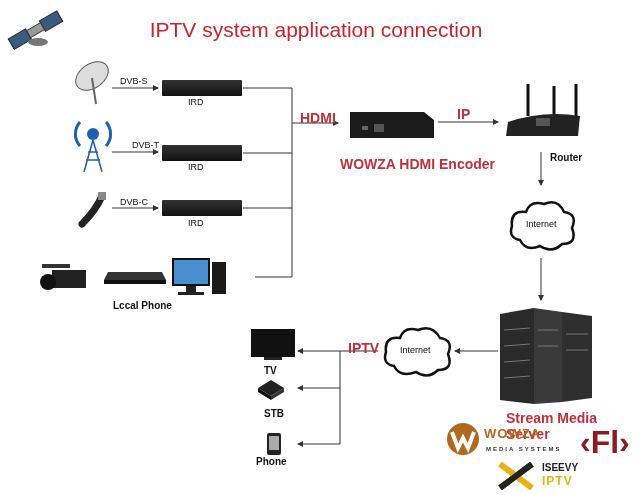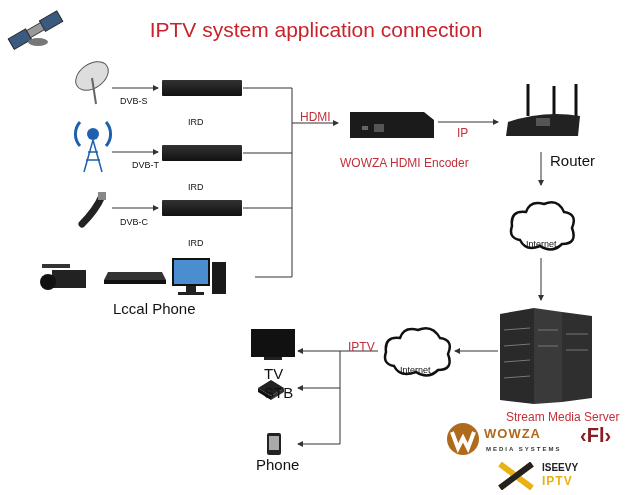--- a/index.html
+++ b/index.html
@@ -1,21 +1,21 @@
 <!DOCTYPE html>
 <html><head>
 <meta charset="utf-8">
 <style>
   html,body{margin:0;padding:0;background:#fff;}
   body{width:640px;height:495px;position:relative;overflow:hidden;font-family:"Liberation Sans",sans-serif;}
   .abs{position:absolute;}
   .title{left:0;width:632px;top:18px;text-align:center;font-size:21px;color:#c8232c;}
-  .lbl{font-size:9px;color:#111;margin-top:20px;}
-  .lbl-red{font-size:12px;color:#c0303a;font-weight:normal;}
-  .lbl-b{font-size:15px;color:#111;font-weight:normal;}
+  .lbl{font-size:9px;color:#111;}
+  .lbl-red{font-size:14px;color:#c0303a;font-weight:bold;}
+  .lbl-b{font-size:10px;color:#111;font-weight:bold;}
   svg.lines{position:absolute;left:0;top:0;}
   .logo-w{font-family:"Liberation Sans",sans-serif;font-weight:bold;}
 </style>
 </head>
 <body>
 
 <svg class="lines" width="640" height="495">
   <defs>
     <marker id="ar" markerWidth="6" markerHeight="6" refX="5" refY="3" orient="auto">
       <path d="M0,0 L6,3 L0,6 z" fill="#333"></path>
@@ -99,21 +99,21 @@
 
 <div class="abs lbl-red" style="left:300px;top:110px">HDMI</div>
 
 <svg class="abs" style="left:344px;top:108px" width="92" height="36">
   <path d="M6,4 L80,4 L90,12 L90,30 L6,30 z" fill="#1b1b1b"></path>
   <rect x="18" y="18" width="6" height="4" fill="#666"></rect>
   <rect x="30" y="16" width="10" height="8" fill="#555"></rect>
 </svg>
 <div class="abs lbl-red" style="left:340px;top:156px">WOWZA HDMI Encoder</div>
 
-<div class="abs lbl-red" style="left:457px;top:126px">IP</div>
+<div class="abs lbl-red" style="left:457px;top:106px">IP</div>
 
 <svg class="abs" style="left:504px;top:82px" width="78" height="60">
   <line x1="24" y1="34" x2="24" y2="2" stroke="#111" stroke-width="3"></line>
   <line x1="50" y1="34" x2="50" y2="4" stroke="#111" stroke-width="3"></line>
   <line x1="72" y1="34" x2="72" y2="2" stroke="#111" stroke-width="3"></line>
   <path d="M4,40 Q40,28 76,34 L74,54 L2,54 z" fill="#222"></path>
   <rect x="32" y="36" width="14" height="8" fill="#555"></rect>
 </svg>
 <div class="abs lbl-b" style="left:550px;top:152px">Router</div>
 
@@ -150,33 +150,33 @@
   <rect x="1" y="1" width="44" height="28" fill="#111"></rect>
   <rect x="14" y="29" width="18" height="3" fill="#222"></rect>
 </svg>
 <div class="abs lbl-b" style="left:264px;top:365px">TV</div>
 
 <svg class="abs" style="left:256px;top:378px" width="30" height="22">
   <path d="M2,10 L15,2 L28,10 L15,18 z" fill="#222"></path>
   <path d="M2,10 L15,18 L15,22 L2,14 z" fill="#111"></path>
   <path d="M28,10 L15,18 L15,22 L28,14 z" fill="#333"></path>
 </svg>
-<div class="abs lbl-b" style="left:264px;top:384px">STB</div>
+<div class="abs lbl-b" style="left:264px;top:408px">STB</div>
 
 <svg class="abs" style="left:266px;top:432px" width="16" height="24">
   <rect x="1" y="1" width="14" height="22" rx="2" fill="#222"></rect>
   <rect x="3" y="4" width="10" height="14" fill="#aaa"></rect>
 </svg>
 <div class="abs lbl-b" style="left:256px;top:456px">Phone</div>
 
 <svg class="abs" style="left:446px;top:422px" width="34" height="34">
   <circle cx="17" cy="17" r="16" fill="#b06a1c"></circle>
   <path d="M6,10 L12,26 L17,16 L22,26 L28,10" stroke="#fff" stroke-width="4" fill="none"></path>
 </svg>
 <div class="abs logo-w" style="left:484px;top:426px;font-size:13px;color:#b06a1c;letter-spacing:1px">WOWZA</div>
 <div class="abs logo-w" style="left:486px;top:446px;font-size:6px;color:#333;letter-spacing:2px">MEDIA SYSTEMS</div>
-<div class="abs logo-w" style="left:580px;top:424px;font-size:20px;color:#8b1c22">‹Fl›</div>
+<div class="abs logo-w" style="left:580px;top:424px;font-size:32px;color:#8b1c22">‹Fl›</div>
 <svg class="abs" style="left:496px;top:462px" width="40" height="28">
   <path d="M4,2 L36,26 M36,2 L4,26" stroke="#e9b114" stroke-width="6"></path>
   <path d="M36,2 L4,26" stroke="#222" stroke-width="6"></path>
 </svg>
 <div class="abs logo-w" style="left:542px;top:462px;font-size:10px;color:#222">ISEEVY</div>
 <div class="abs logo-w" style="left:542px;top:474px;font-size:12px;color:#e9b114;letter-spacing:1px">IPTV</div>
 
 </body></html>

